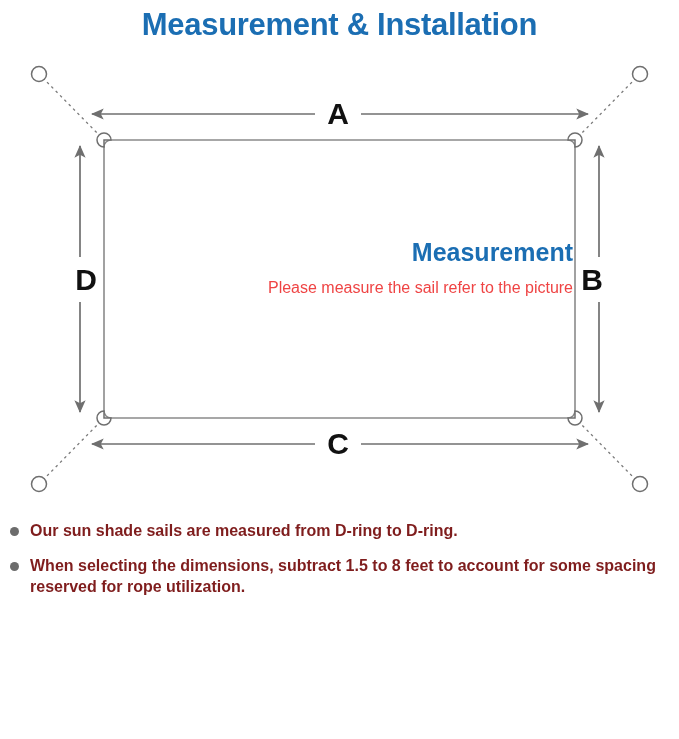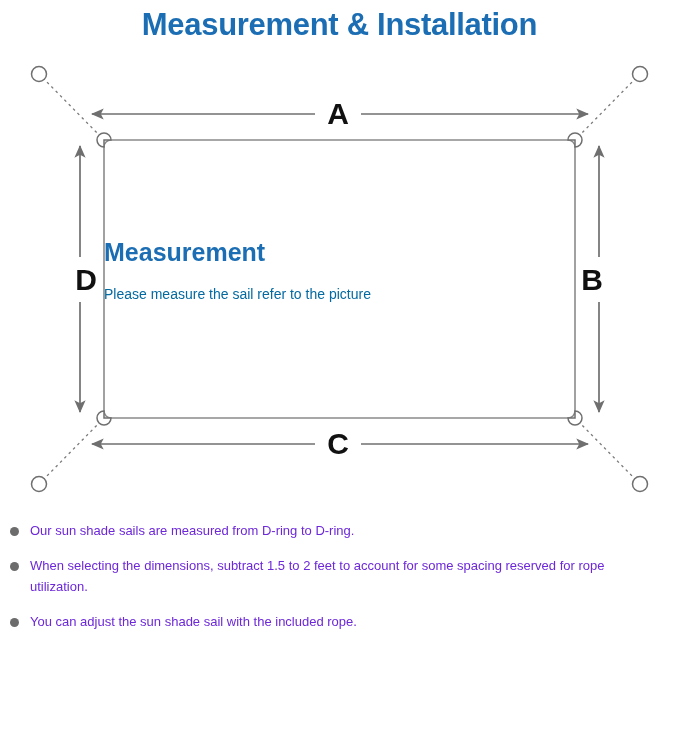--- a/index.html
+++ b/index.html
@@ -36,35 +36,35 @@
     top: 52px;
     width: 679px;
     height: 465px;
   }
 
   #sail-center-text {
     position: absolute;
     left: 104px;
     top: 185px;
     width: 469px;
-    text-align: left;
+    text-align: right;
     pointer-events: none;
   }
   #sail-title {
     color: #1b6eb3;
     font-weight: bold;
     font-size: 25px;
     line-height: 30px;
     white-space: nowrap;
   }
   #sail-subtitle {
-    color: #0369a1;
-    font-size: 14px;
+    color: #ef4444;
+    font-size: 16px;
     line-height: 22px;
-    margin-top: 16px;
+    margin-top: 10px;
     white-space: nowrap;
   }
 
   #notes {
     position: absolute;
     left: 0;
     top: 520px;
     width: 679px;
   }
   .note-row {
@@ -77,23 +77,24 @@
     flex: 0 0 auto;
     width: 9px;
     height: 9px;
     border-radius: 50%;
     background: #6c6c6c;
     margin-top: 7px;
     margin-right: 11px;
   }
   .note-text {
     flex: 1 1 auto;
-    color: #6d28d9;
-    font-size: 13px;
+    color: #7f1d1d;
+    font-size: 16px;
     line-height: 21px;
+    font-weight: bold;
   }
 </style>
 </head>
 <body>
 
 <div id="page-title">Measurement &amp; Installation</div>
 
 <div id="diagram">
   <svg width="679" height="465" viewBox="0 0 679 465">
 
@@ -163,19 +164,15 @@
   </div>
 </div>
 
 <div id="notes">
   <div class="note-row">
     <span class="note-bullet"></span>
     <span class="note-text">Our sun shade sails are measured from D-ring to D-ring.</span>
   </div>
   <div class="note-row">
     <span class="note-bullet"></span>
-    <span class="note-text">When selecting the dimensions, subtract 1.5 to 2 feet to account for some spacing reserved for rope utilization.</span>
-  </div>
-  <div class="note-row">
-    <span class="note-bullet"></span>
-    <span class="note-text">You can adjust the sun shade sail with the included rope.</span>
+    <span class="note-text">When selecting the dimensions, subtract 1.5 to 8 feet to account for some spacing reserved for rope utilization.</span>
   </div>
 </div>
 
 </body></html>

